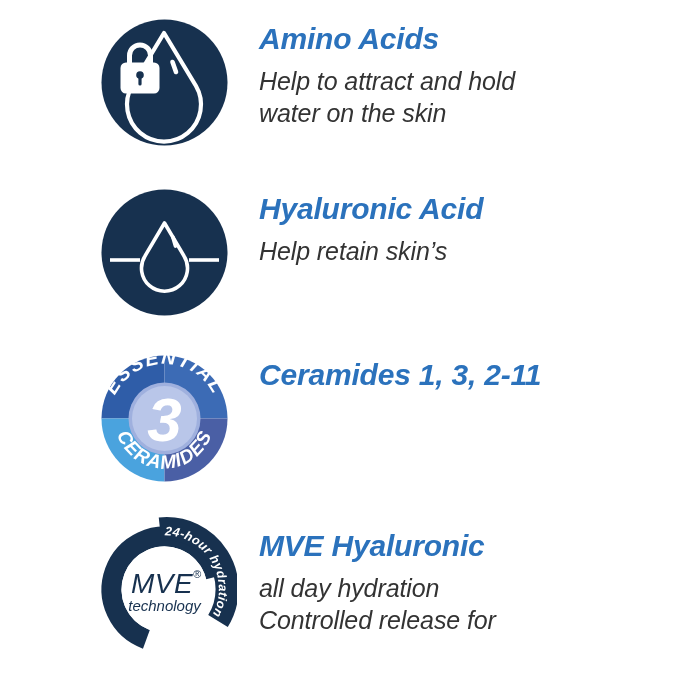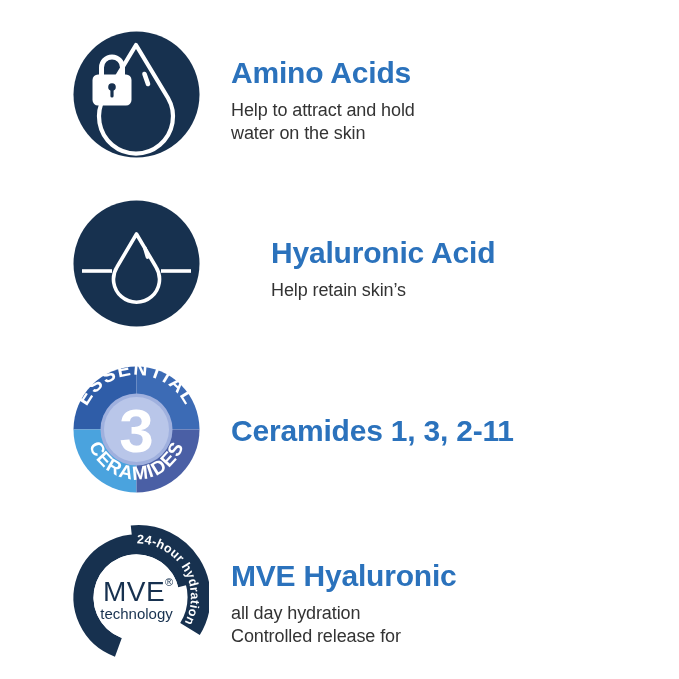--- a/index.html
+++ b/index.html
@@ -18,24 +18,25 @@
     width: 679px;
     height: 679px;
     box-sizing: border-box;
     padding: 8px 0 0 0;
     display: flex;
     flex-direction: column;
     justify-content: flex-start;
   }
   .benefit-row {
     display: flex;
-    align-items: center;
+    align-items: flex-start;
     height: 170px;
-    padding-left: 64px;
+    padding-left: 92px;
     box-sizing: border-box;
+    font-style: italic;
   }
   .benefit-icon {
     width: 145px;
     min-width: 145px;
     height: 145px;
     position: relative;
     margin-top: 2px;
   }
   .benefit-icon svg { display: block; }
   .benefit-text {
@@ -46,31 +47,31 @@
     color: #2B72BC;
     font-size: 30px;
     font-weight: bold;
     line-height: 1.0;
     letter-spacing: -0.2px;
     margin: 0 0 11px 0;
     white-space: nowrap;
   }
   .benefit-desc {
     color: #333333;
-    font-size: 18px;
+    font-size: 25px;
     line-height: 1.28;
     margin: 0;
     letter-spacing: -0.1px;
     white-space: nowrap;
   }
   .benefit-desc span { display: block; }
 
   
   .row-0 { height: 172px; }
-  .row-1 { height: 170px; gap: 40px; }
+  .row-1 { height: 170px; }
   .row-2 { height: 168px; }
   .row-3 { height: 168px; }
   .row-2 .benefit-icon { margin-top: 0px; }
   .row-3 .benefit-icon { margin-top: 4px; }
   .row-2 .benefit-text { padding-top: 14px; }
   .row-3 .benefit-text { padding-top: 18px; }
 </style>
 </head>
 <body>
 

